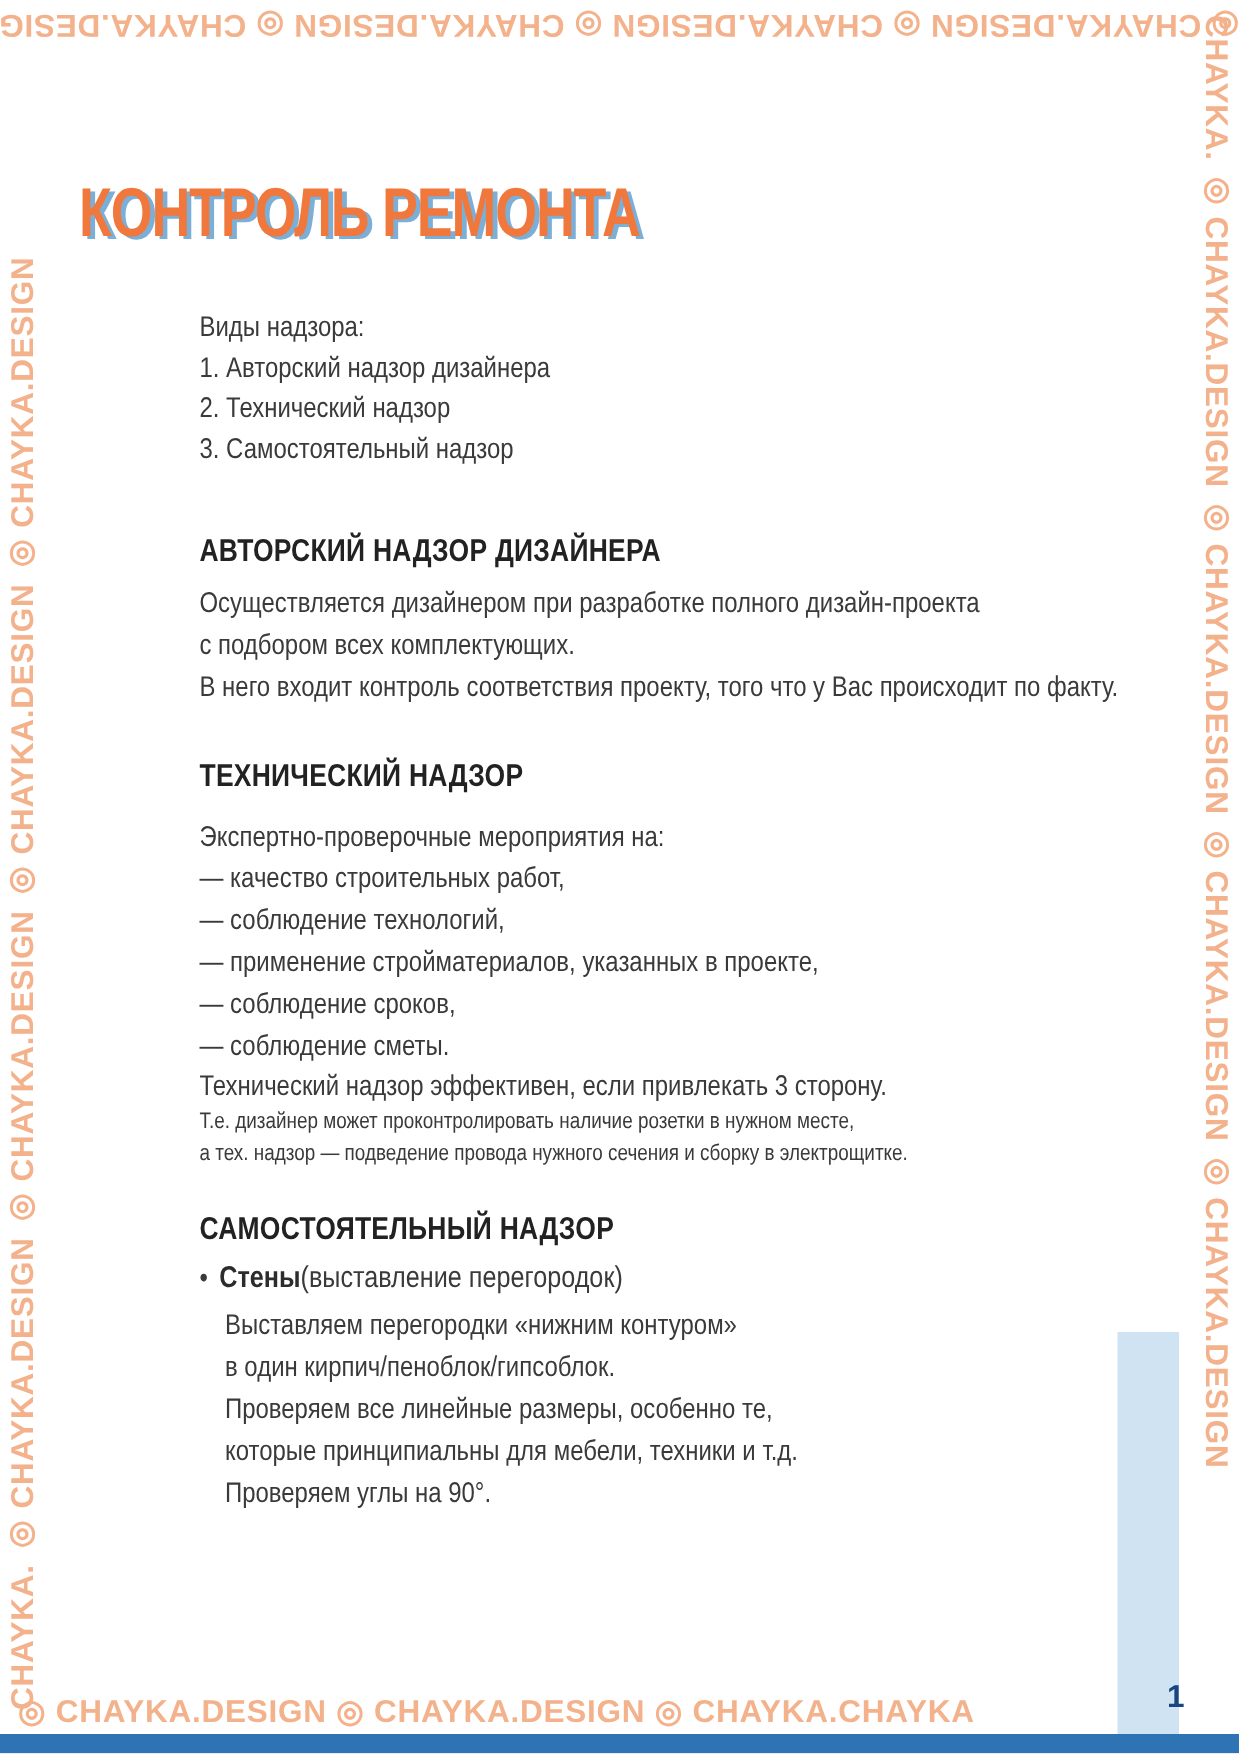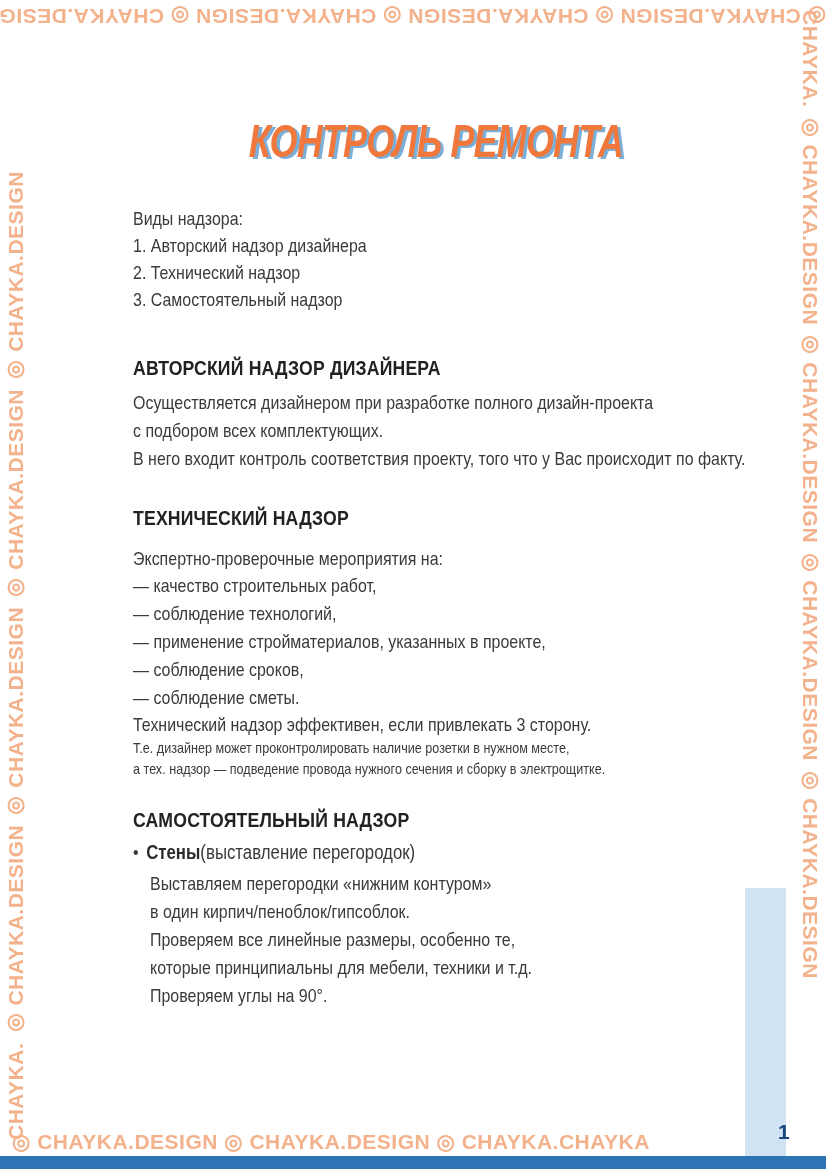--- a/index.html
+++ b/index.html
@@ -12,21 +12,21 @@
   .wm {
     position:absolute; color:#f3b28b; font-weight:700; font-size:21px;
     letter-spacing:0.5px; white-space:nowrap; user-select:none;
   }
   .wm-top  { top:4px; left:0; width:100%; text-align:center; transform:rotate(180deg); }
   .wm-left { top:10px; left:4px; height:1130px; writing-mode:vertical-rl; transform:rotate(180deg); overflow:hidden; }
   .wm-right{ top:10px; right:4px; height:1130px; writing-mode:vertical-rl; overflow:hidden; }
   .wm-bottom { bottom:15px; left:12px; }
 
   
-  .title-wrap { position:absolute; top:114px; left:0; width:676px; text-align:right;font-style:italic; }
+  .title-wrap { position:absolute; top:114px; left:0; width:676px; text-align:left; }
   .title {
     display:inline-block; font-size:46px; font-weight:800; letter-spacing:-1px;
     color:#f1783c; transform:scaleX(0.78); transform-origin:center top;
     text-shadow:4px 2px 0 #7bafd8; white-space:nowrap;
   }
 
   
   .block { position:absolute; left:133px; transform:scaleX(0.84); transform-origin:0 0; }
   .body-line { font-size:19px; line-height:27px; color:#3a3a3a; white-space:nowrap; }
   .body-line28 { font-size:19px; line-height:28px; color:#3a3a3a; white-space:nowrap; }

